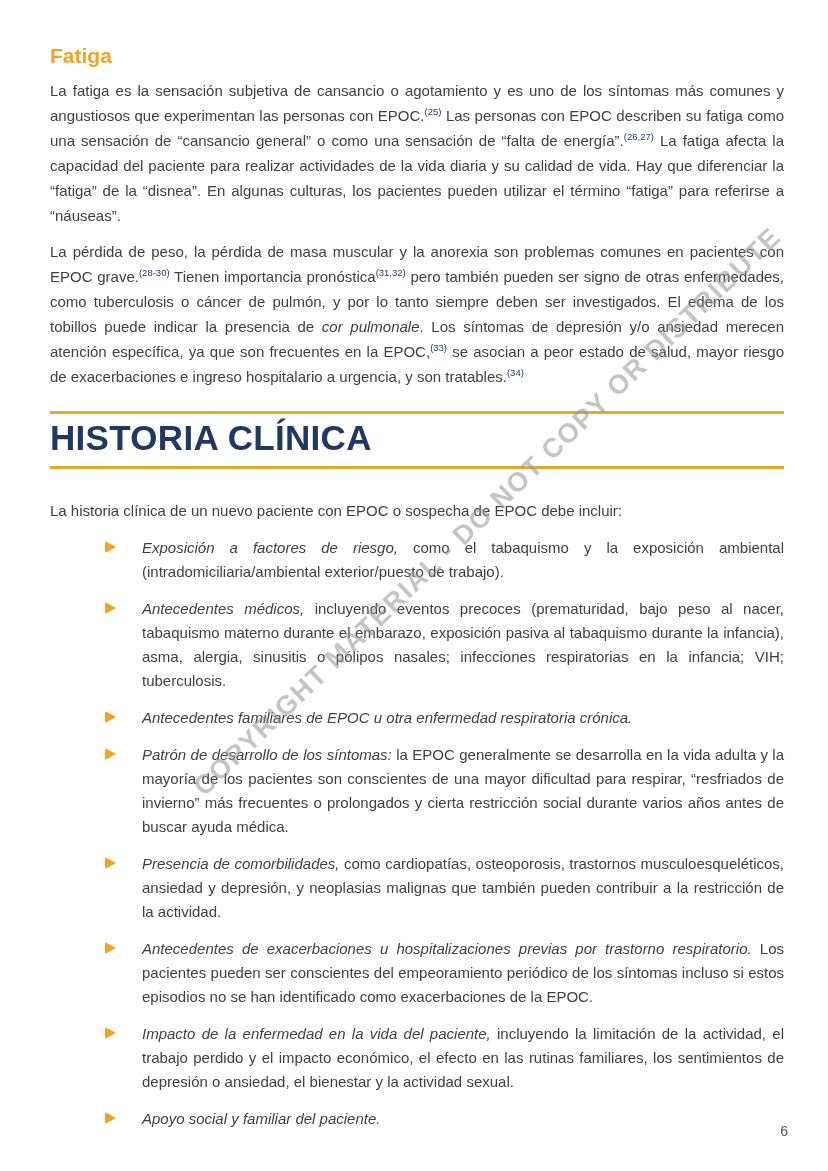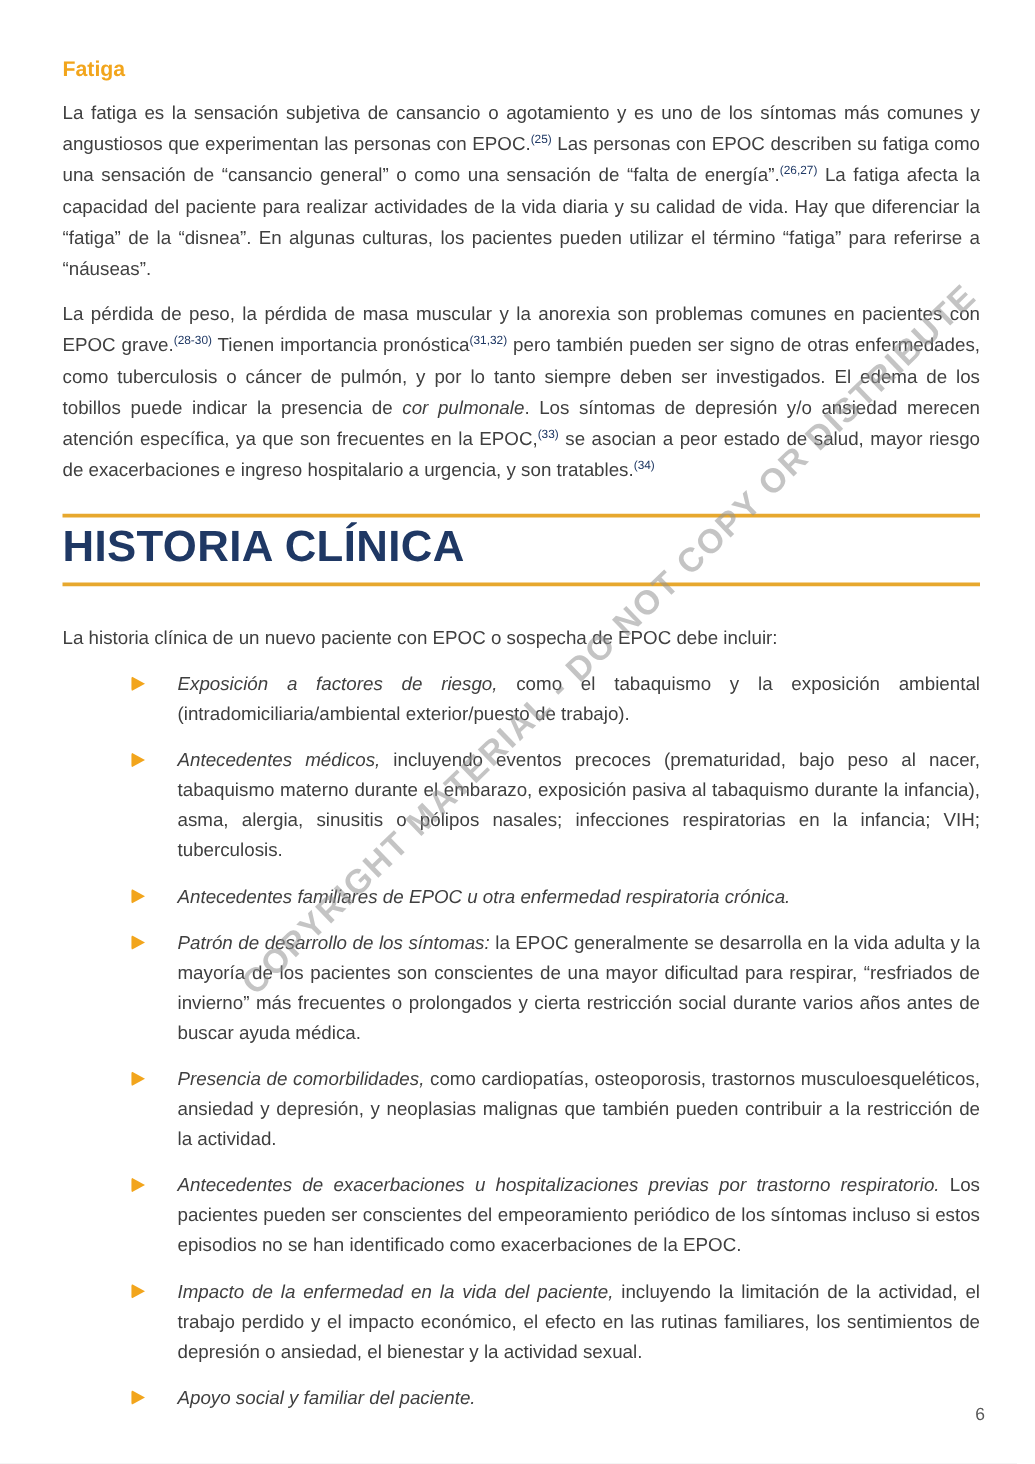--- a/index.html
+++ b/index.html
@@ -10,21 +10,21 @@
     margin: 0 auto;
     background: #ffffff;
     overflow: hidden;
     font-family: "Liberation Sans", sans-serif;
     color: #3f3f3f;
   }
   .content { padding: 45px 44px 0 50px; }
 
   h3.sub-heading {
     margin: 0;
-    font-size: 17px;
+    font-size: 21px;
     line-height: 22px;
     font-weight: bold;
     color: #f2a51c;
   }
   h3.sub-heading.second { margin-top: 15px; }
 
   p.body-par {
     margin: 11px 0 0 0;
     font-size: 15px;
     line-height: 25px;

